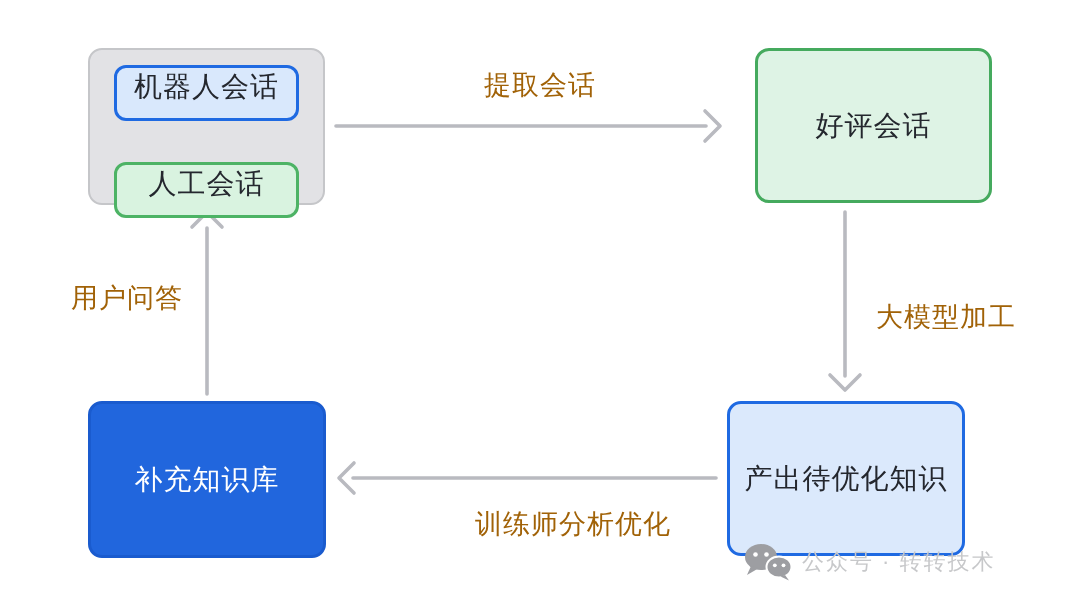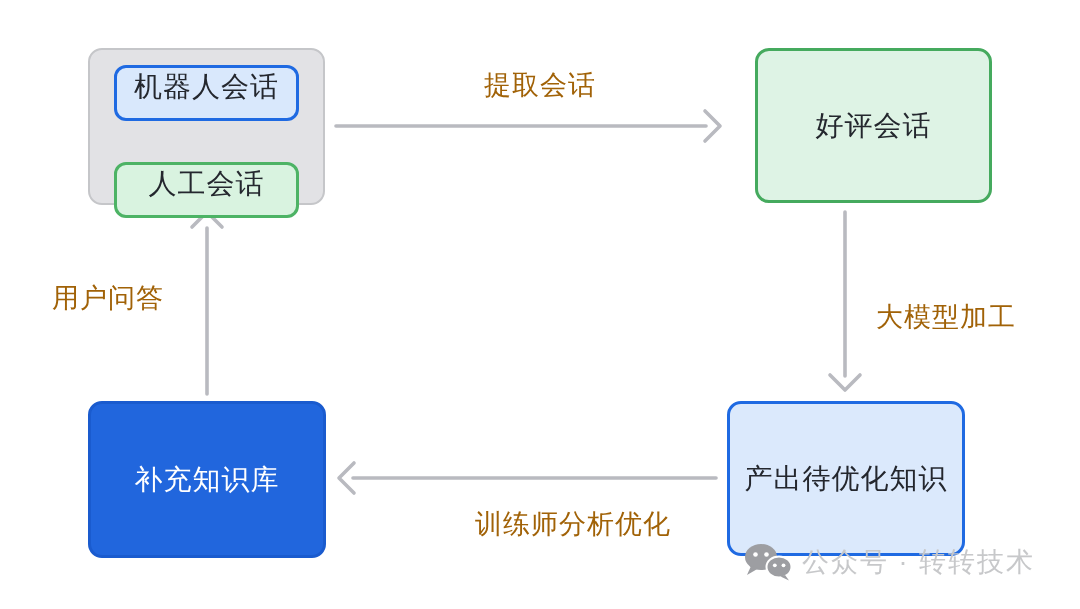--- a/index.html
+++ b/index.html
@@ -84,21 +84,21 @@
     position: absolute;
     font-size: 27px;
     color: #a16207;
     letter-spacing: 1px;
     line-height: 1;
     white-space: nowrap;
   }
   .label-extract { left: 420px; top: 72px; width: 240px; text-align: center; }
   .label-llm { left: 876px; top: 304px; }
   .label-trainer { left: 391px; top: 511px; width: 280px; text-align: right; }
-  .label-user { left: 52px; top: 285px; }
+  .label-user { left: 71px; top: 285px; }
   .arrows {
     position: absolute;
     left: 0; top: 0;
     width: 1080px;
     height: 609px;
     pointer-events: none;
   }
   .arrows path {
     stroke: #b9bac0;
     stroke-width: 3.6;
@@ -107,21 +107,21 @@
     stroke-linejoin: round;
   }
   .watermark {
     position: absolute;
     left: 744px; top: 543px;
     display: flex;
     align-items: center;
     gap: 10px;
   }
   .watermark-text {
-    font-size: 27px;
+    font-size: 22px;
     color: #c7c8ca;
     letter-spacing: 2px;
     white-space: nowrap;
     text-align: center;
   }
 </style>
 </head>
 <body>
 
 <div class="canvas">

